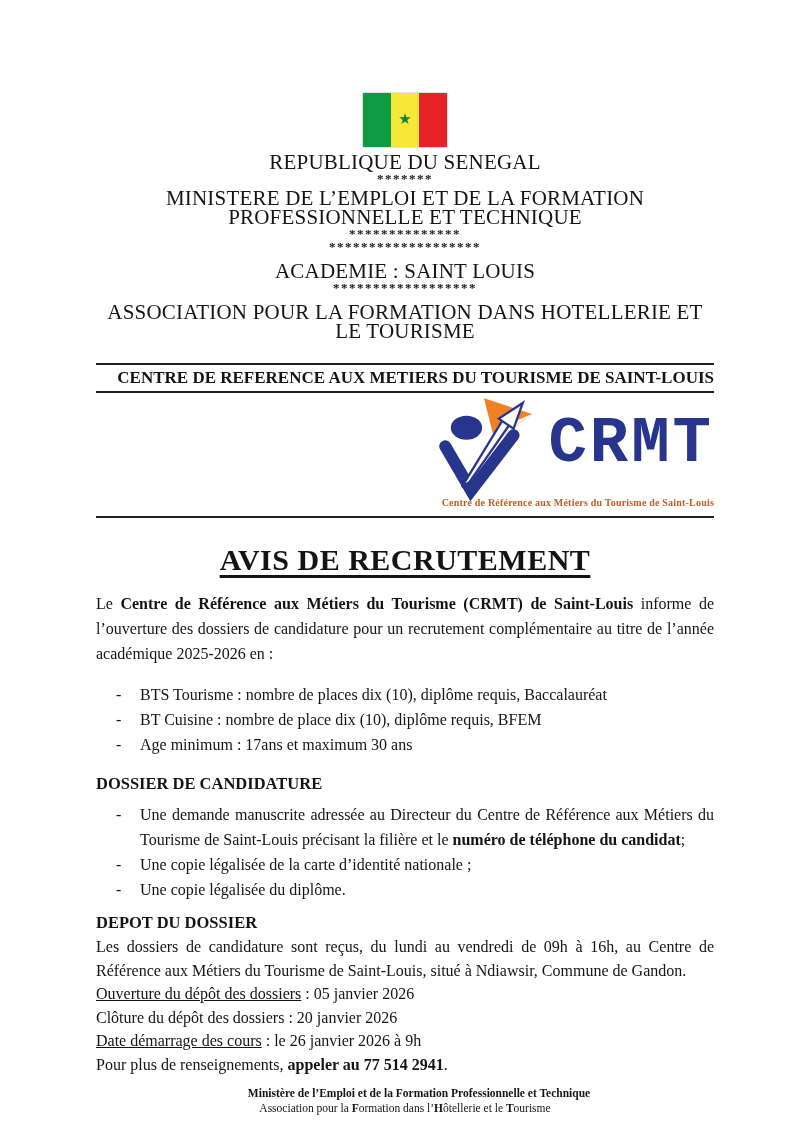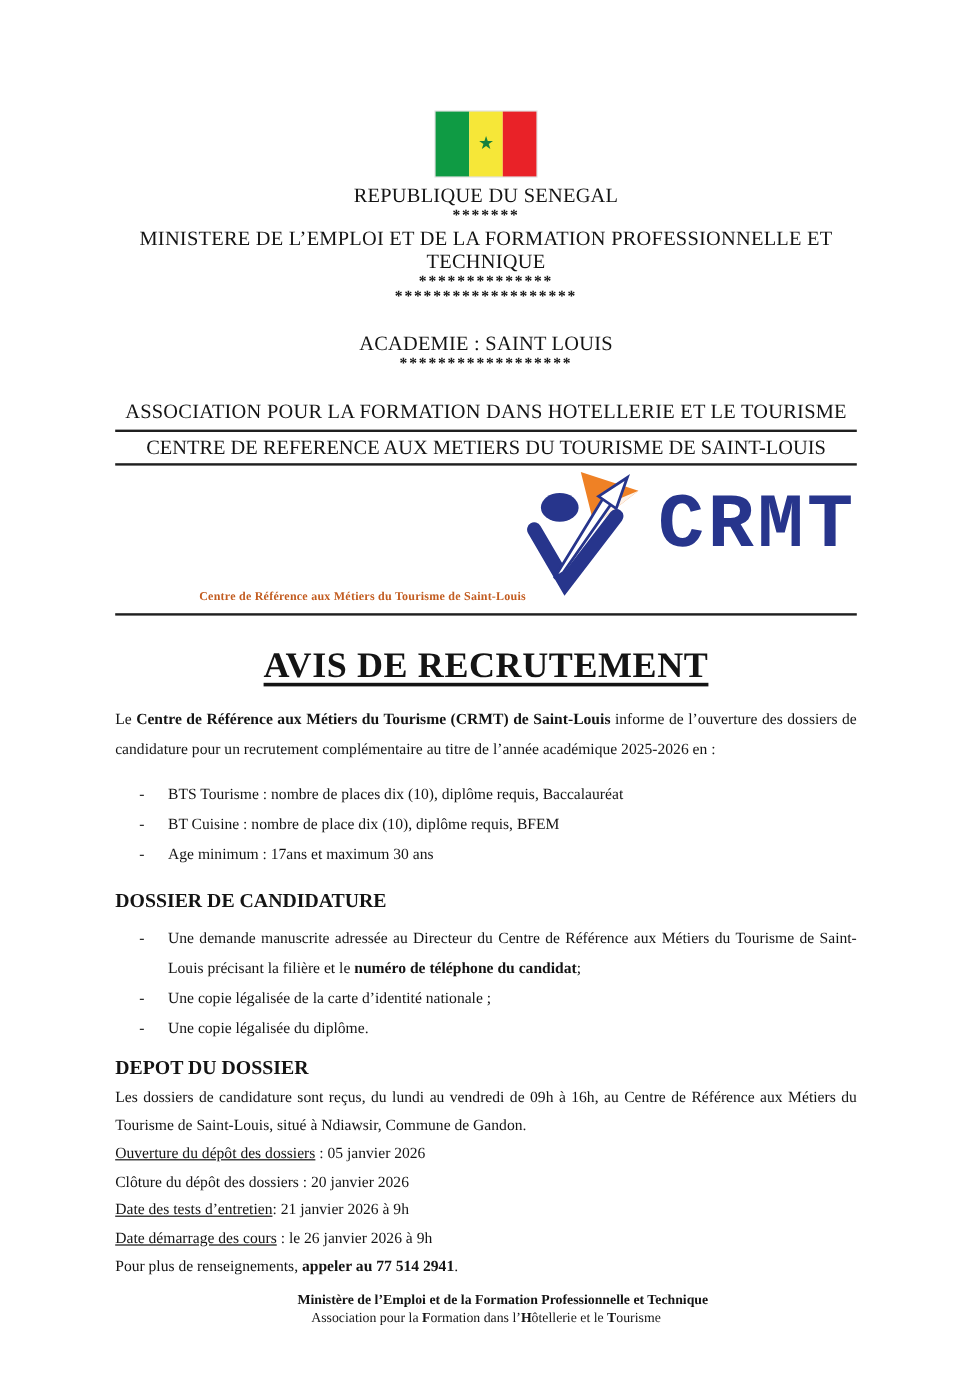--- a/index.html
+++ b/index.html
@@ -13,43 +13,43 @@
     font-family:"Liberation Serif","DejaVu Serif",serif;
   }
   .page{box-sizing:border-box;width:810px;height:1145px;padding:93px 96px 0;overflow:hidden;}
 
   
   .flag{width:84px;height:54px;margin:0 auto 6px;display:flex;box-shadow:0 0 0 1px #e2e2e2;}
   .flag .stripe{flex:1;position:relative;}
   .flag .g{background:var(--flag-green);} .flag .y{background:var(--flag-yellow);} .flag .r{background:var(--flag-red);}
   .flag .star{position:absolute;top:50%;left:50%;transform:translate(-50%,-54%);
     color:var(--flag-star);font-size:15px;line-height:1;font-family:"DejaVu Sans",sans-serif;}
-  .hline{text-align:center;font-size:17px;line-height:19px;letter-spacing:.2px;}
+  .hline{text-align:center;font-size:21px;line-height:19px;letter-spacing:.2px;}
   .stars{text-align:center;font-size:13px;line-height:13px;letter-spacing:1.5px;font-weight:bold;}
-  .mt2{margin-top:2px}.mt3{margin-top:4px}.mt7{margin-top:7px}.mt9{margin-top:24px}
+  .mt2{margin-top:2px}.mt3{margin-top:4px}.mt7{margin-top:7px}.mt9{margin-top:9px}
 
-  .banner{margin-top:6px;border-top:2px solid var(--rule);border-bottom:2px solid var(--rule);
-    padding:3px 0;text-align:center;font-weight:normal;font-size:17px;line-height:20px;}
+  .banner{margin-top:22px;border-top:2px solid var(--rule);border-bottom:2px solid var(--rule);
+    padding:3px 0;text-align:right;font-weight:bold;font-size:17px;line-height:20px;}
 
   
   .logo-block{margin-top:4px;}
   .logo-row{display:flex;justify-content:flex-end;align-items:flex-start;height:96px;font-family:Liberation Mono, monospace;}
   .emblem{width:120px;height:106px;flex:0 0 auto;}
   .crmt{font-size:64px;line-height:94px;font-weight:bold;color:var(--navy);
     letter-spacing:3px;margin-left:-8px;}
-  .tagline{text-align:left;font-size:10px;font-weight:bold;color:var(--tagline-orange);
+  .tagline{text-align:right;font-size:10px;font-weight:bold;color:var(--tagline-orange);
     letter-spacing:.2px;margin:4px 0 0 70px;}
   .logo-rule{border-bottom:2.5px solid var(--rule);margin-top:8px;}
   .fill-navy{fill:var(--navy);} .fill-orange{fill:var(--orange);}
   .stroke-navy{stroke:var(--navy);}
 
   
   h1.avis{margin:24px 0 0;text-align:center;font-size:30px;line-height:36px;letter-spacing:.5px;
     text-decoration:underline;text-decoration-thickness:2.5px;text-underline-offset:5px;}
-  .body-txt{font-size:13px;line-height:25px;}
+  .body-txt{font-size:16px;line-height:25px;}
   .intro{margin-top:13px;text-align:justify;}
   ul.dash{margin:2px 0 0;padding:0;list-style:none;}
   ul.dash li{position:relative;padding-left:44px;text-align:justify;line-height:25px;}
   ul.dash li .marker{position:absolute;left:20px;}
   h2.sec{font-size:16.5px;line-height:25px;font-weight:bold;margin:14px 0 0;}
   h2.sec.depot{margin-top:8px;}
   ul.dash.mt6{margin-top:6px;}
   .depot-par{margin-top:0;text-align:justify;line-height:23.5px;}
   .date-line{line-height:23.5px;}
   .contact{line-height:23.5px;}
@@ -132,21 +132,20 @@
     <li>
       <span class="marker">-</span>
       <span><span>Une copie légalisée du diplôme.</span></span>
     </li>
   </ul>
 
   <h2 class="sec depot">DEPOT DU DOSSIER</h2>
   <p class="body-txt depot-par" style="margin:0;">Les dossiers de candidature sont reçus, du lundi au vendredi de 09h à 16h, au Centre de Référence aux Métiers du Tourisme de Saint-Louis, situé à Ndiawsir, Commune de Gandon.</p>
   <div class="body-txt date-line"><span style="text-decoration: underline;">Ouverture du dépôt des dossiers</span><span> : 05 janvier 2026</span></div>
   <div class="body-txt date-line"><span style="">Clôture du dépôt des dossiers</span><span> : 20 janvier 2026</span></div>
-  <div class="body-txt date-line"><span style="text-decoration: underline;">Date des tests d’entretien</span><span>: 21 janvier 2026 à 9h</span></div>
   <div class="body-txt date-line"><span style="text-decoration: underline;">Date démarrage des cours</span><span> : le 26 janvier 2026 à 9h</span></div>
   <div class="body-txt contact"><span>Pour plus de renseignements, </span><span style="font-weight: bold;">appeler au 77 514 2941</span><span>.</span></div>
 
   <div class="footer">
     <div><span style="font-weight: bold; margin-left: 28px;">Ministère de l’Emploi et de la Formation Professionnelle et Technique</span></div>
     <div><span>Association pour la </span><span style="font-weight: bold;">F</span><span>ormation dans l’</span><span style="font-weight: bold;">H</span><span>ôtellerie et le </span><span style="font-weight: bold;">T</span><span>ourisme</span></div>
 
   </div>
 
 </div>

